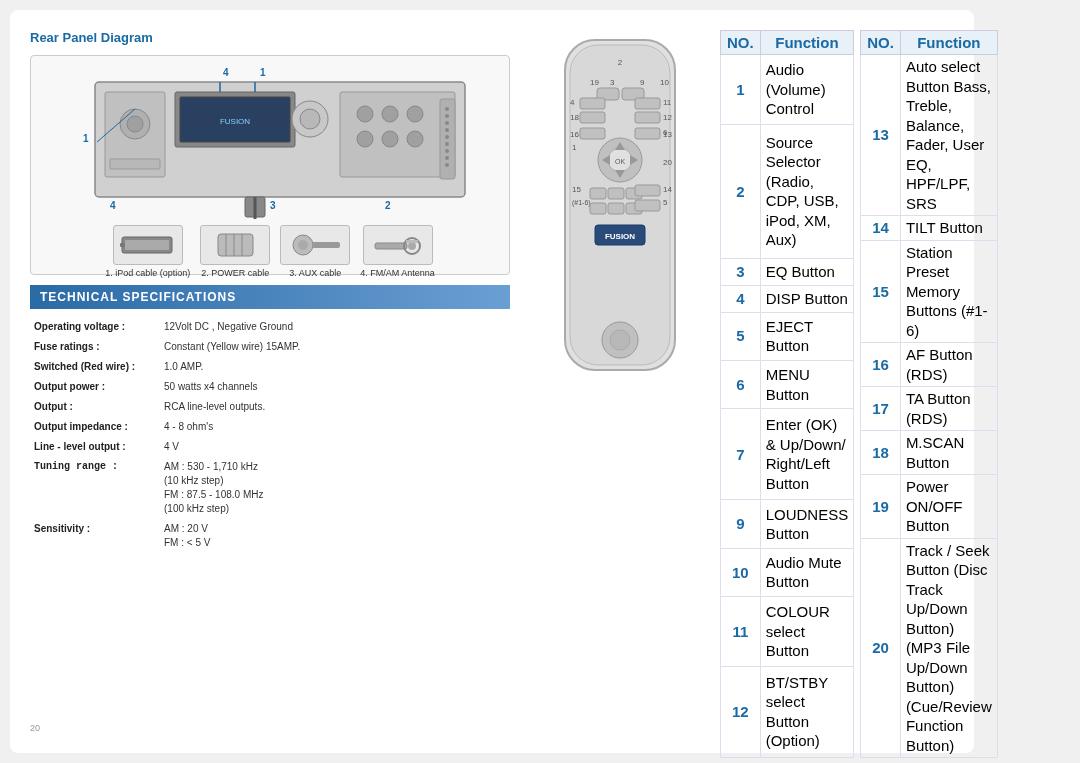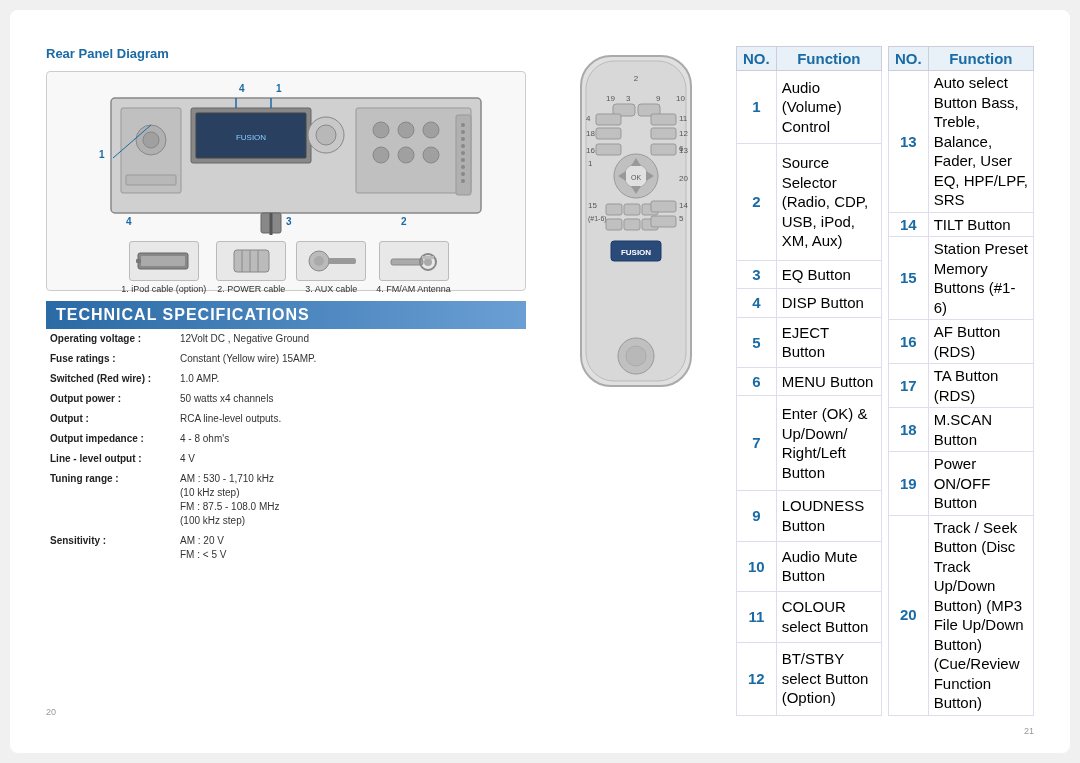--- a/index.html
+++ b/index.html
@@ -5,28 +5,28 @@
     * { box-sizing: border-box; margin: 0; padding: 0; }
     body {
       width: 1080px;
       height: 763px;
       background: #f0f0f0;
       font-family: Arial, sans-serif;
       font-size: 11px;
       overflow: hidden;
     }
     .page {
-      width: 1060px;
+      width: 964px;
       height: 743px;
       margin: 10px;
       background: white;
       border-radius: 8px;
       display: flex;
       flex-direction: row;
-      padding: 36px;
+      padding: 20px;
       gap: 20px;
     }
     
     .left-panel {
       width: 480px;
       flex-shrink: 0;
       display: flex;
       flex-direction: column;
       gap: 10px;
     }
@@ -80,26 +80,26 @@
       justify-content: center;
       background: #e8e8e8;
     }
     
     .tech-specs-section {
       flex: 1;
     }
     .tech-specs-header {
       background: linear-gradient(to right, #2a6aa5, #6a9fd4);
       color: white;
-      font-size: 16px;
+      font-size: 12px;
       font-weight: bold;
       padding: 5px 10px;
       letter-spacing: 1px;
       text-transform: uppercase;
-      margin-bottom: 0;
+      margin-bottom: 8px;
     }
     .specs-table {
       width: 100%;
       border-collapse: collapse;
       font-size: 10px;
     }
     .specs-table td {
       padding: 3px 4px;
       vertical-align: top;
       line-height: 1.4;
@@ -328,21 +328,21 @@
             </tr>
             <tr>
               <td style="font-weight: bold; white-space: nowrap; margin-left: 11px;">Output impedance :</td>
               <td style="white-space: pre-line;">4 - 8 ohm's</td>
             </tr>
             <tr>
               <td style="font-weight: bold; white-space: nowrap;">Line - level output :</td>
               <td style="white-space: pre-line;">4 V</td>
             </tr>
             <tr>
-              <td style="font-weight: bold; white-space: nowrap;">Tuning range :</td>
+              <td style="font-weight: bold; white-space: nowrap; font-family: Liberation Mono, monospace;">Tuning range :</td>
               <td style="white-space: pre-line;">AM : 530 - 1,710 kHz
 (10 kHz step)
 FM : 87.5 - 108.0 MHz
 (100 kHz step)</td>
             </tr>
             <tr>
               <td style="font-weight: bold; white-space: nowrap;">Sensitivity :</td>
               <td style="white-space: pre-line;">AM : 20 V
 FM : &lt; 5 V</td>
             </tr>

